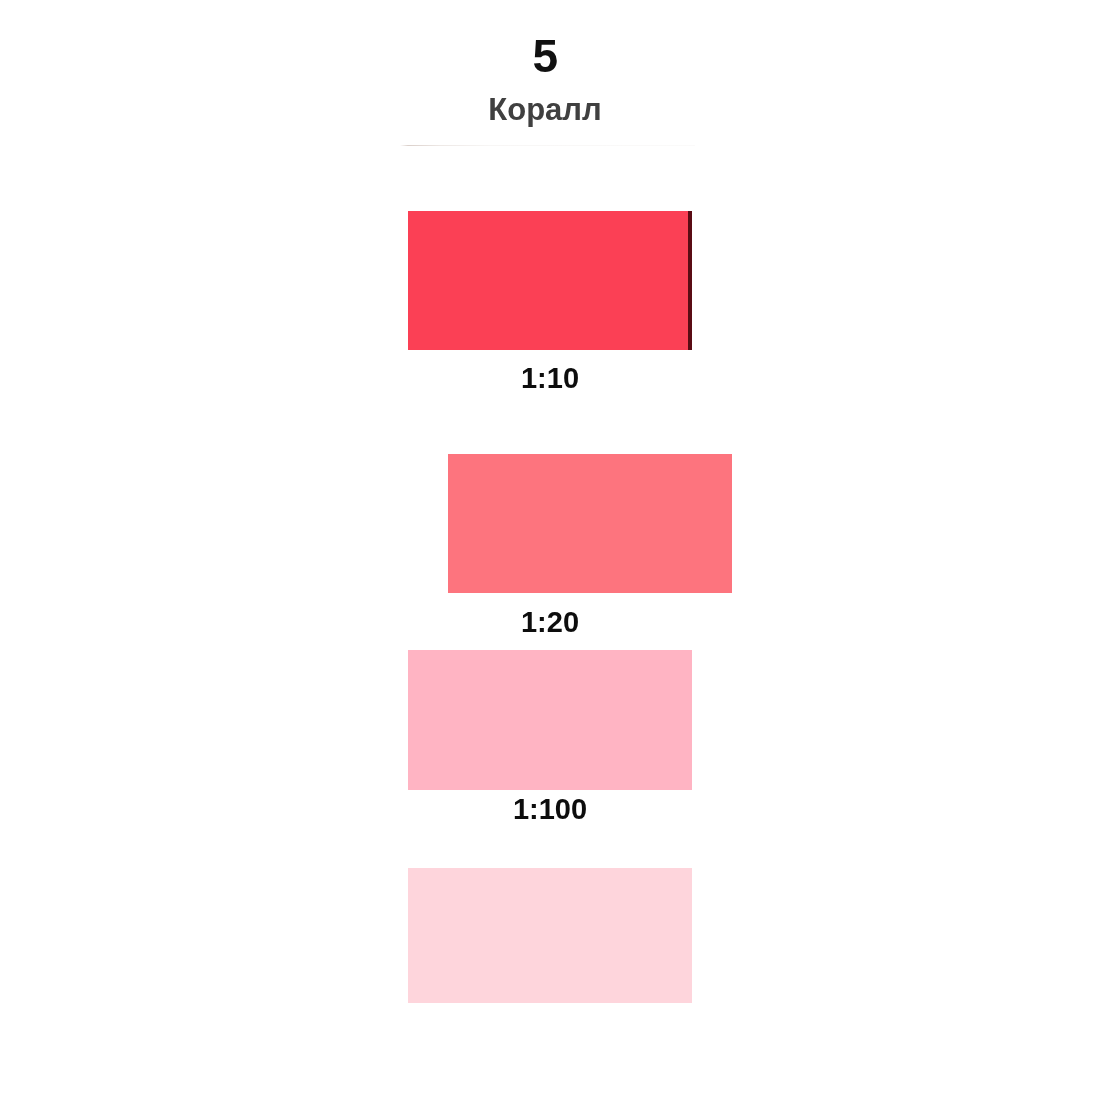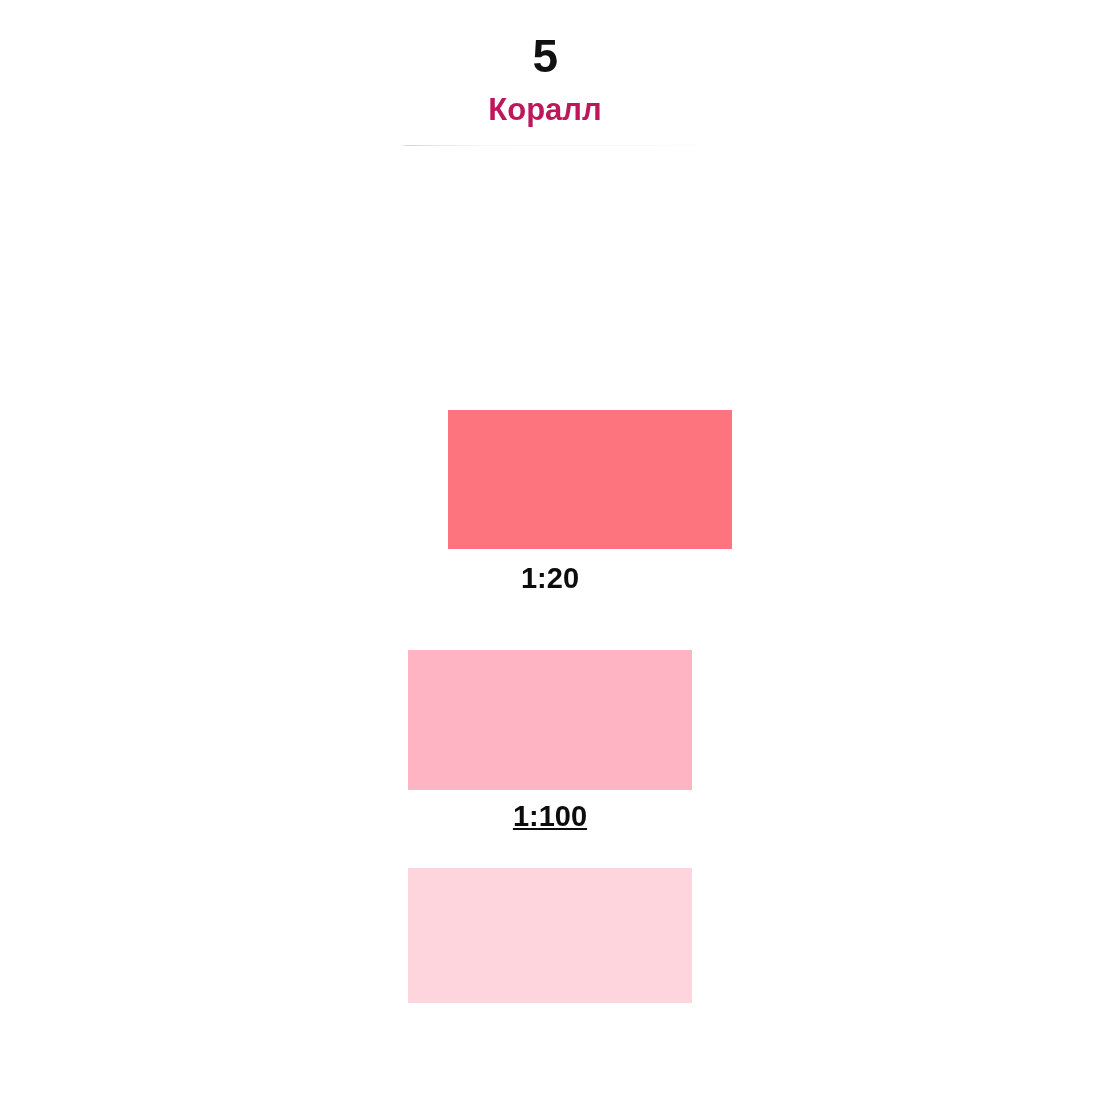--- a/index.html
+++ b/index.html
@@ -46,21 +46,21 @@
 
   .header-name {
     position: absolute;
     left: 395px;
     top: 94px;
     width: 300px;
     text-align: center;
     font-size: 31px;
     font-weight: bold;
     line-height: 1;
-    color: #be185d;
+    color: #404040;
   }
 
   .header-divider {
     position: absolute;
     left: 400px;
     top: 145px;
     width: 295px;
     height: 1px;
     background: linear-gradient(
         to right,
@@ -115,26 +115,32 @@
 
 <div id="page">
 
   <div class="header">
     <div class="header-number">5</div>
     <div class="header-name">Коралл</div>
     <div class="header-divider"></div>
   </div>
 
   <div class="swatch-stack" id="swatch-stack">
-      <div class="swatch-group" style="top: 410px; padding-left: 40px;">
+      <div class="swatch-group" style="top: 211px;">
+        <div class="swatch-chip" title="#fb4055" style="height: 139px; background: rgb(251, 64, 85);">
+          <div class="swatch-edge-line" style="background: rgb(90, 12, 20);"></div>
+        </div>
+        <div class="swatch-label" style="position: absolute; left: 0px; top: 153px;">1:10</div>
+      </div>
+      <div class="swatch-group" style="top: 454px; padding-left: 40px;">
         <div class="swatch-chip" title="#fd747e" style="height: 139px; background: rgb(253, 116, 126);"></div>
         <div class="swatch-label" style="position: absolute; left: 0px; top: 154px;">1:20</div>
       </div>
       <div class="swatch-group" style="top: 650px;">
         <div class="swatch-chip" title="#ffb4c3" style="height: 140px; background: rgb(255, 180, 195);"></div>
-        <div class="swatch-label" style="position: absolute; left: 0px; top: 152px; text-decoration: underline;">1:100</div>
+        <div class="swatch-label" style="position: absolute; left: 0px; top: 145px;">1:100</div>
       </div>
       <div class="swatch-group" style="top: 868px;">
         <div class="swatch-chip" title="#fed5dc" style="height: 135px; background: rgb(254, 213, 220);"></div>
       </div>
     </div>
 
 </div>
 
 </body></html>

